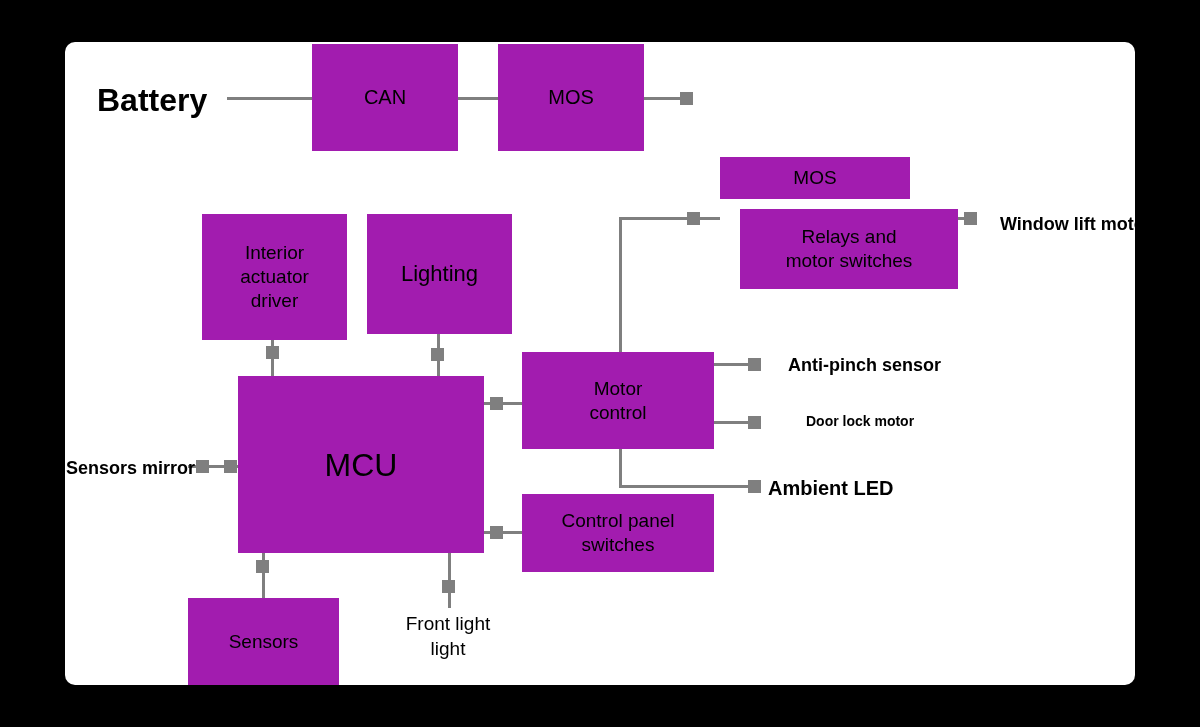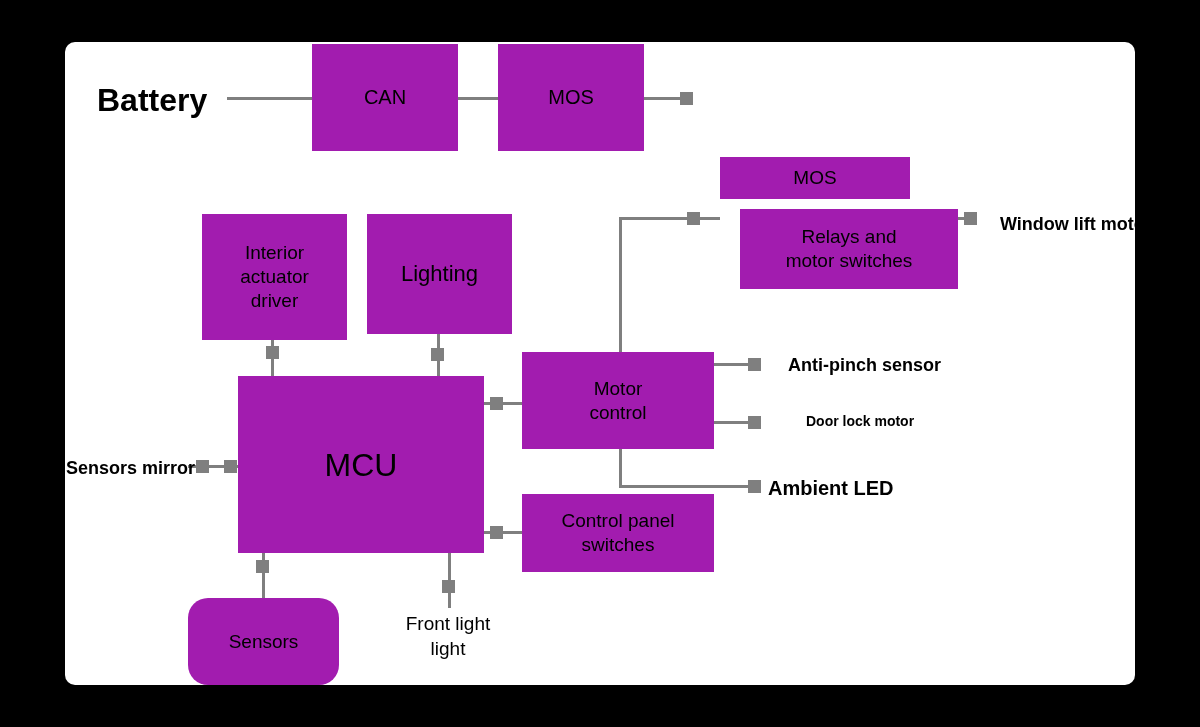--- a/index.html
+++ b/index.html
@@ -100,21 +100,21 @@
   <div class="box" style="left:522px;top:352px;width:192px;height:97px;font-size:19px;">
     <span>Motor</span>
     <span>control</span>
   </div>
 
   <div class="box" style="left:522px;top:494px;width:192px;height:78px;font-size:19px;">
     <span>Control panel</span>
     <span>switches</span>
   </div>
 
-  <div class="box" style="left:188px;top:598px;width:151px;height:87px;font-size:19px;border-radius:20px;">
+  <div class="box" style="left:188px;top:598px;width:151px;height:87px;font-size:19px;">
     <span>Sensors</span>
   </div>
 
   <div class="lbl" style="left:97px;top:82px;font-size:32px;">
     <span>Battery</span>
   </div>
 
   <div class="lbl" style="left:1000px;top:214px;font-size:18px;">
     <span>Window lift motor</span>
   </div>

